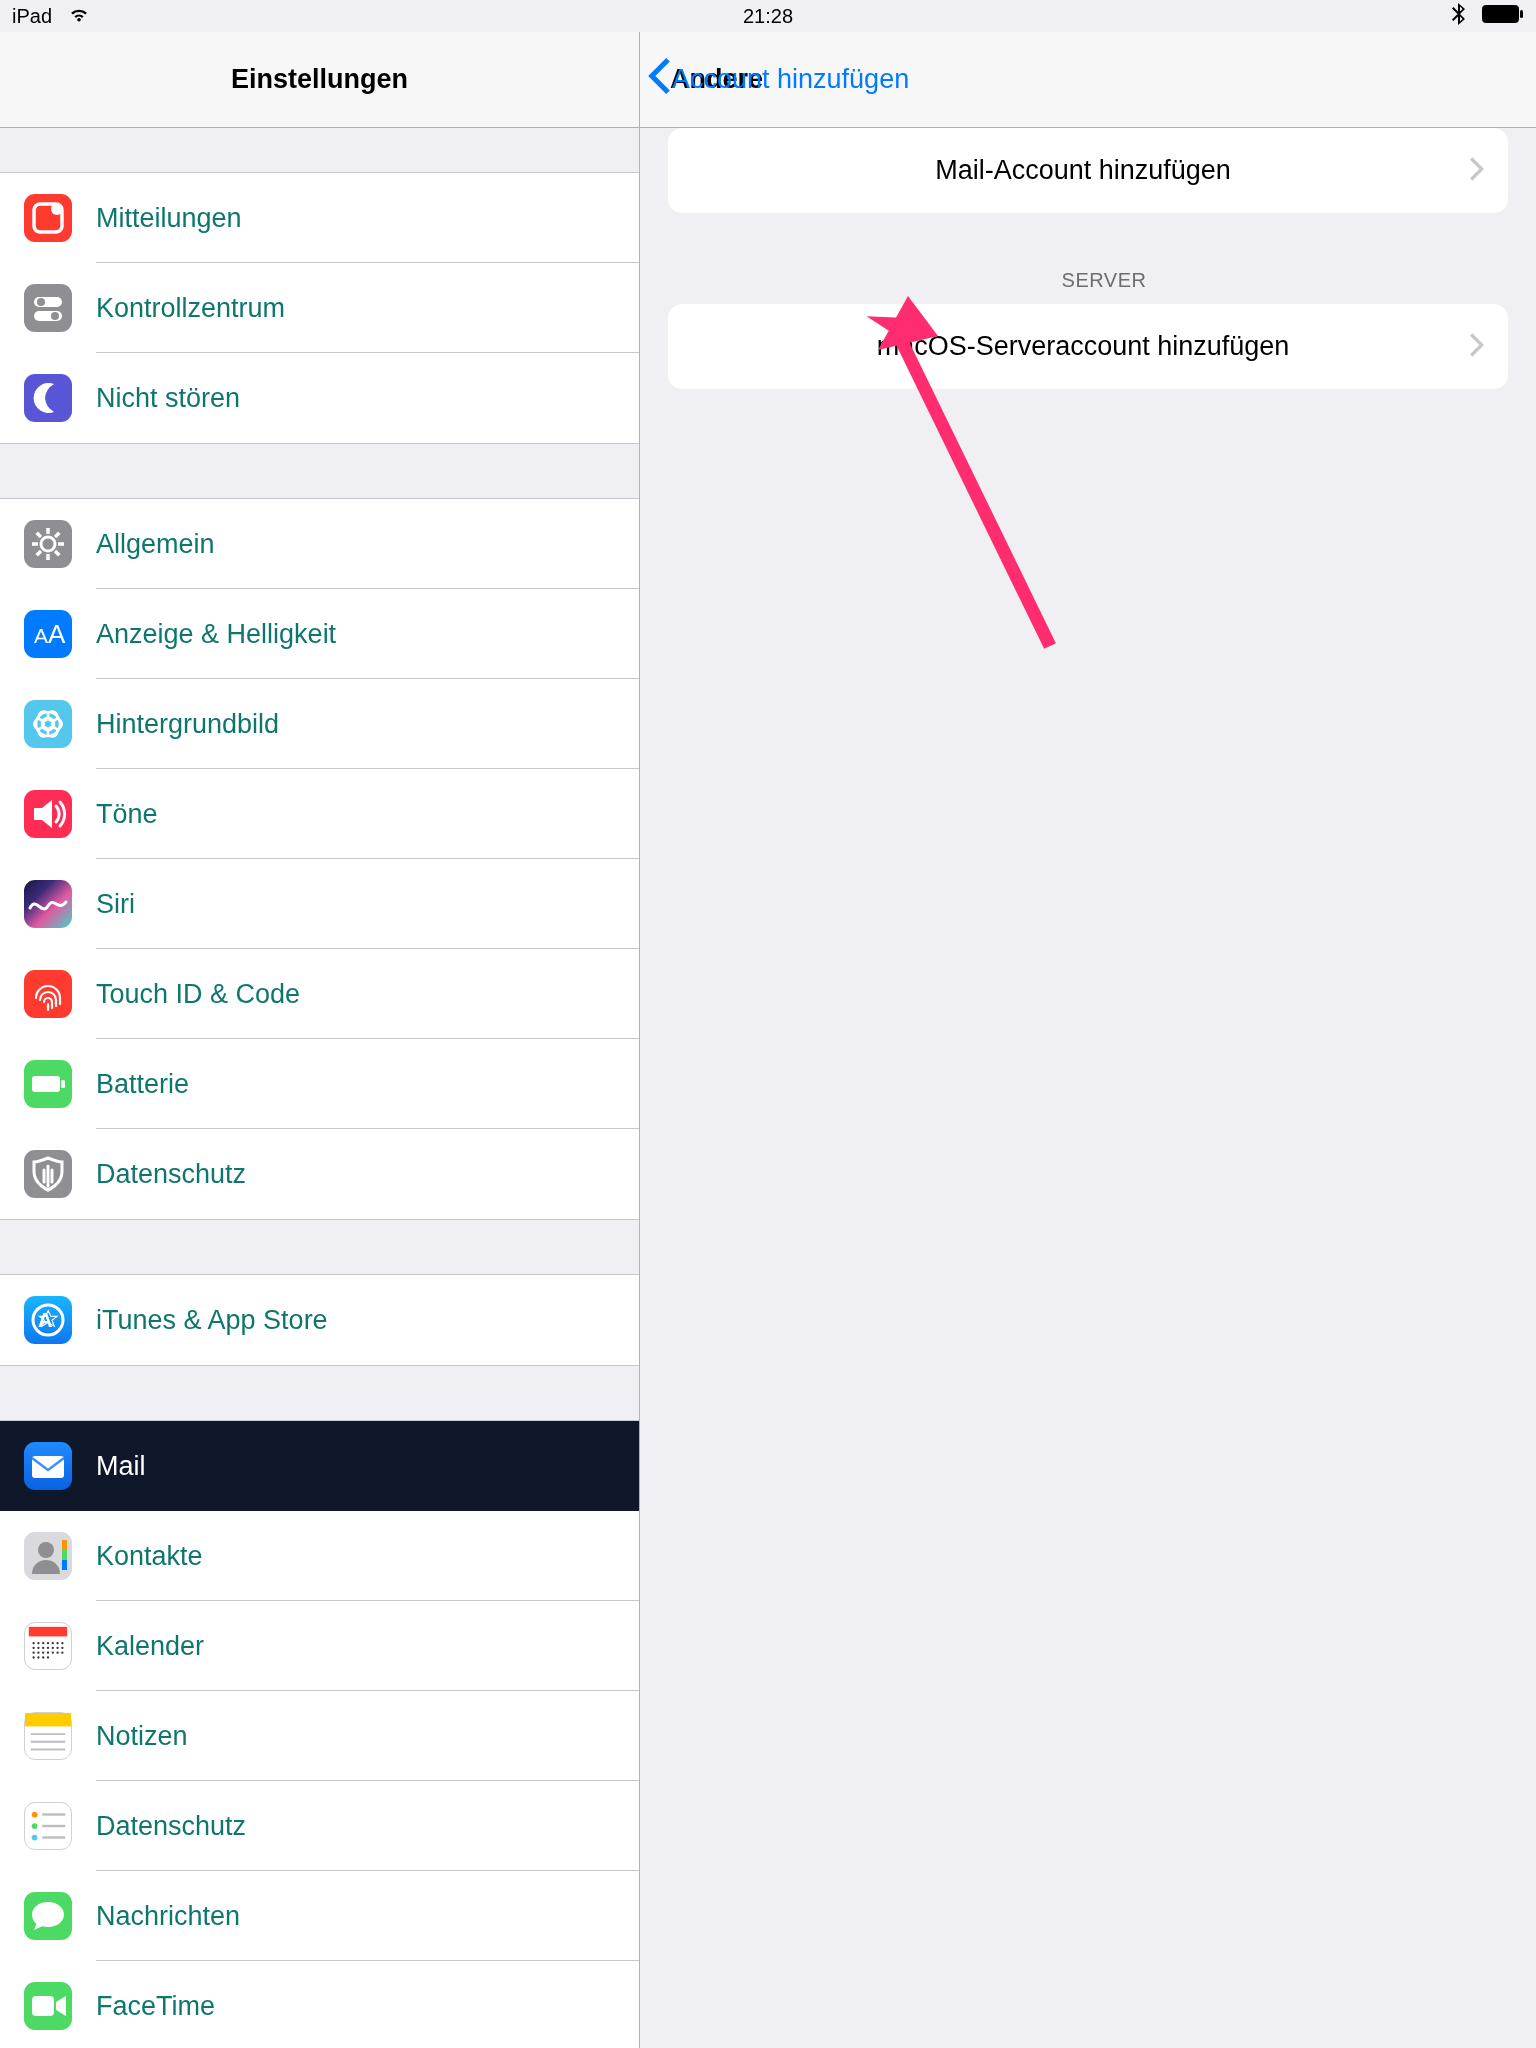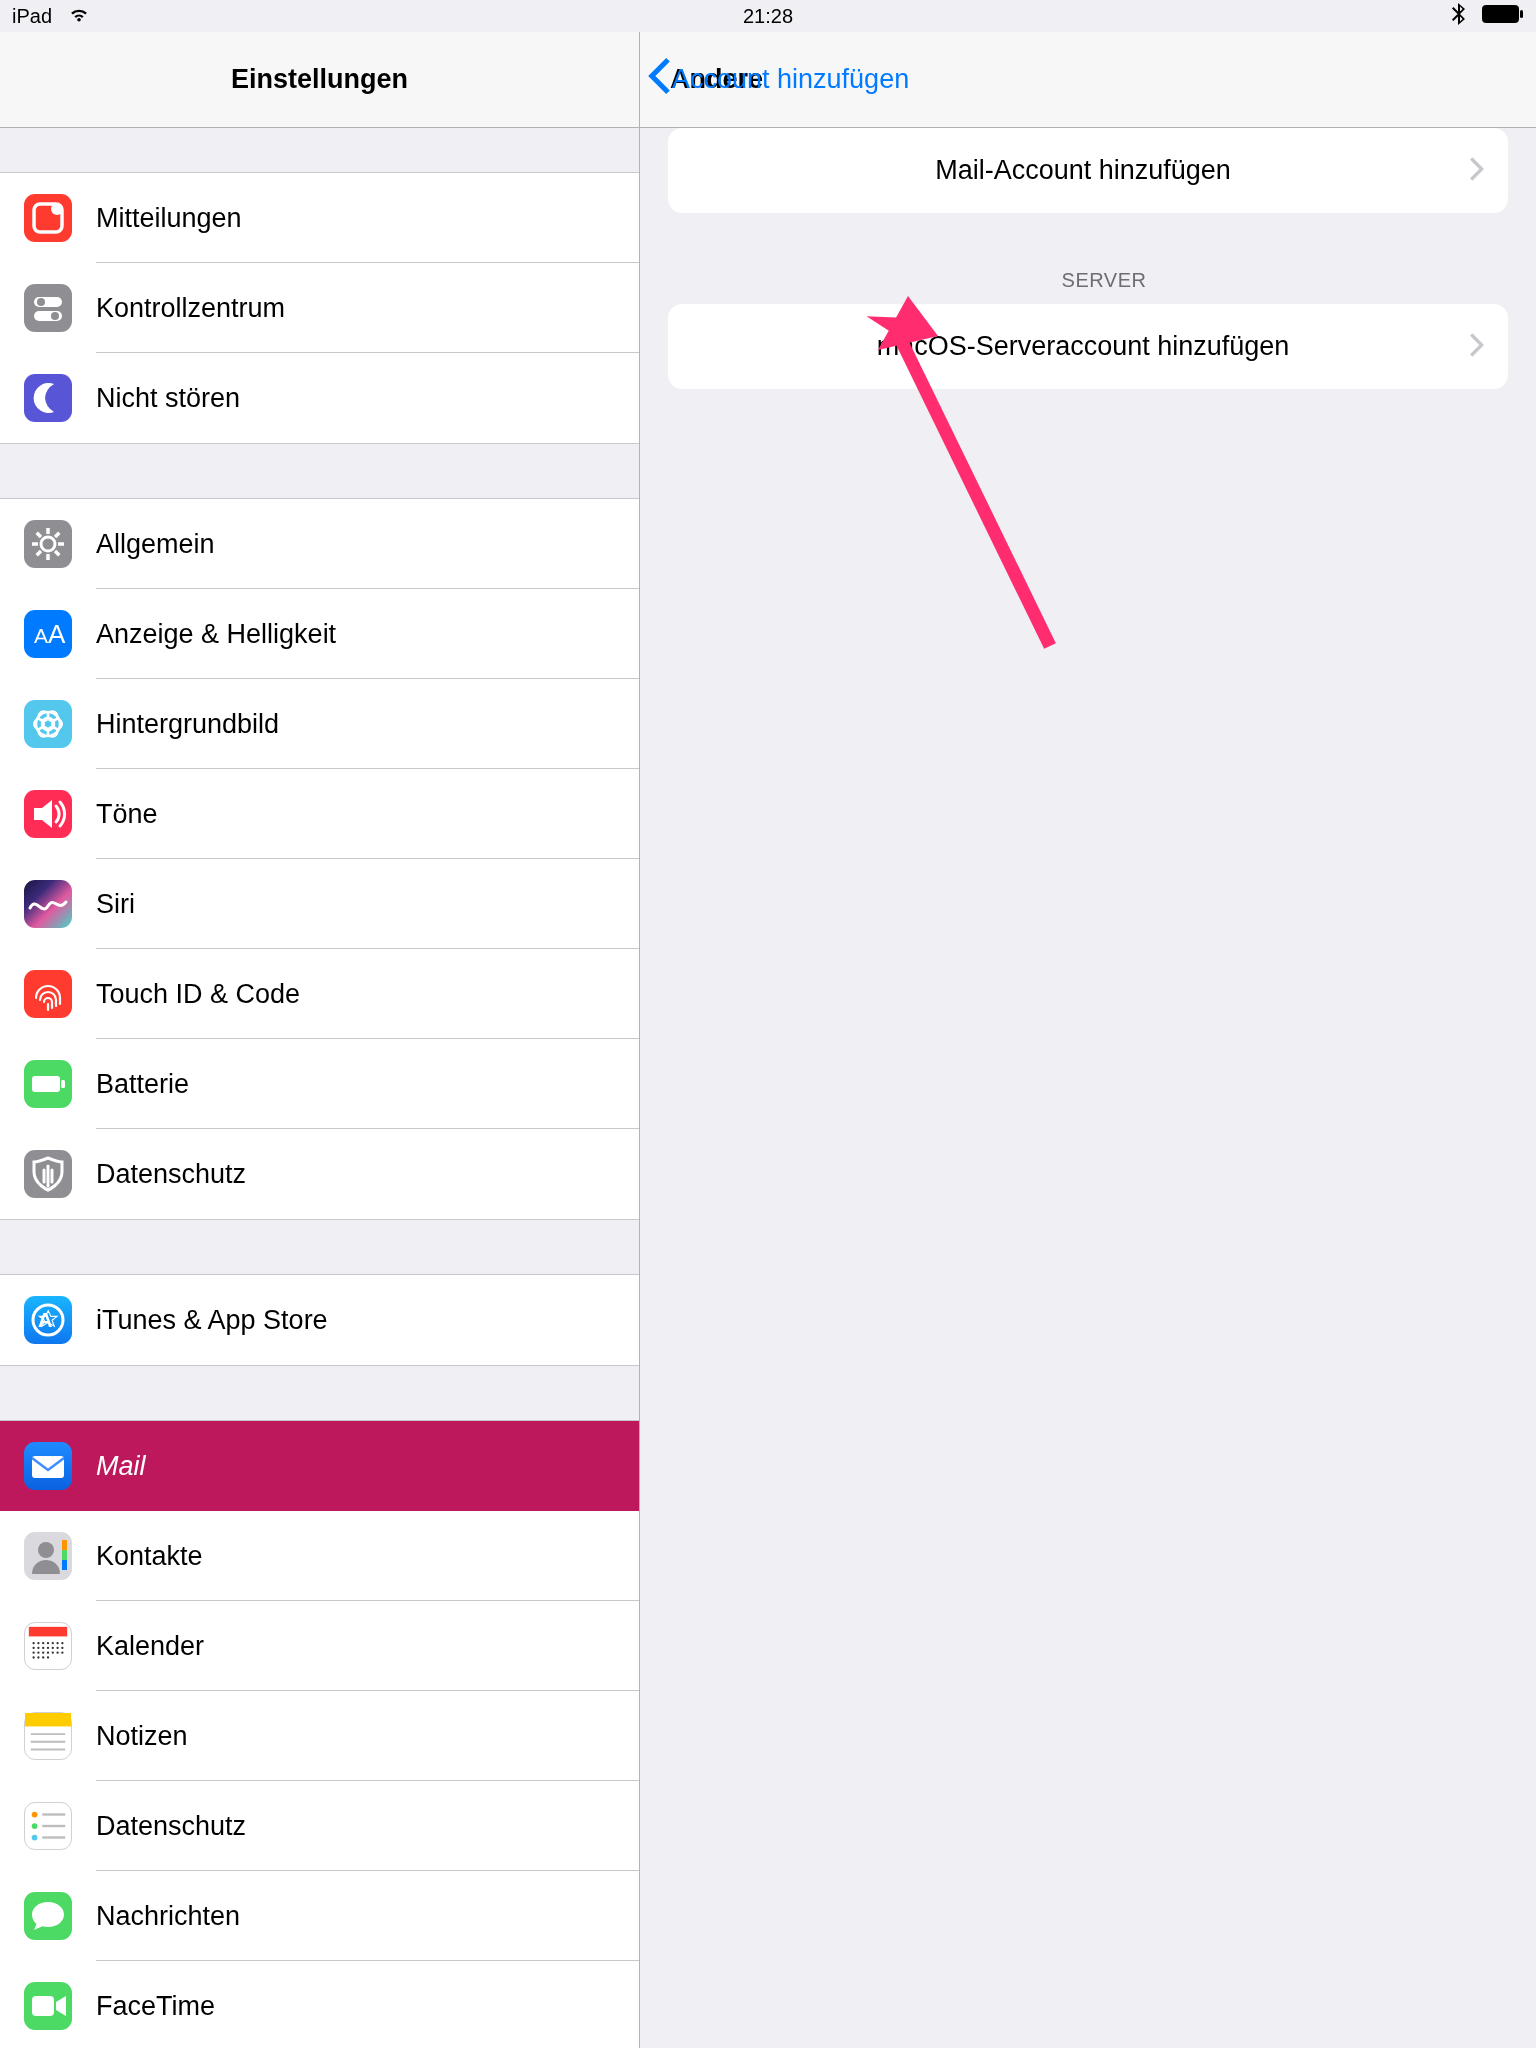--- a/index.html
+++ b/index.html
@@ -22,24 +22,24 @@
   .navhead .back { position: absolute; left: 8px; display: flex; align-items: center; color: #007aff; font-size: 27px; cursor: pointer; }
   .navhead .back .chev { margin-right: 2px; }
 
   
   .sidebar-content { flex: 1; overflow: hidden; }
   .group { background: #fff; border-top: 1px solid #c8c7cc; border-bottom: 1px solid #c8c7cc; }
   .group + .group { margin-top: 54px; }
   .group:first-child { margin-top: 44px; }
   .row { display: flex; align-items: center; height: 90px; padding-left: 24px; cursor: pointer; position: relative; }
   .row .icon { width: 48px; height: 48px; border-radius: 11px; margin-right: 24px; flex: none; display: flex; align-items: center; justify-content: center; }
-  .row .label { font-size: 27px; color: #000000; }
+  .row .label { font-size: 27px; color: #0f766e; }
   .row .sep { position: absolute; left: 96px; right: 0; bottom: 0; height: 1px; background: #c8c7cc; }
   .row:last-child .sep { display: none; }
-  .row.selected { background: #be185d; font-style: italic; }
+  .row.selected { background: #0f172a; }
   .row.selected .label { color: #fff; }
 
   
   .section-header { font-size: 20px; color: #6d6d72; letter-spacing: 0.5px; padding: 56px 0 12px 32px; }
   .detail-group { margin: 0 28px; background: #fff; border-radius: 14px; overflow: hidden; }
   .drow { display: flex; align-items: center; height: 85px; padding: 0 24px 0 28px; cursor: pointer; position: relative; }
   .drow .dlabel { font-size: 27px; color: #000; flex: 1; }
   .drow .disclosure { color: #c7c7cc; font-size: 30px; }
 
   

